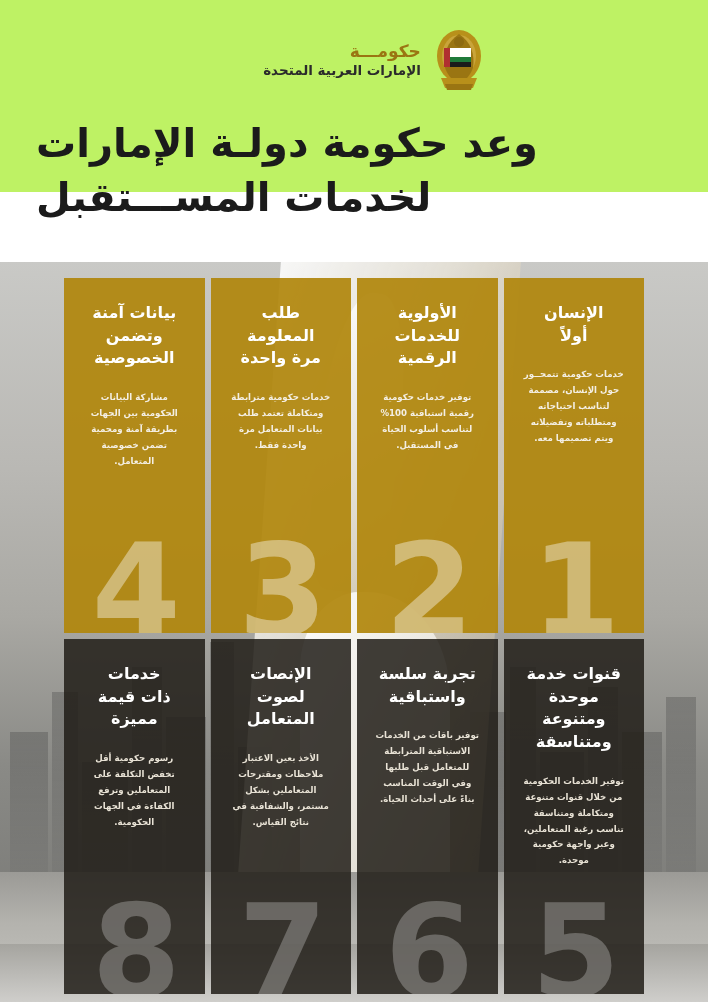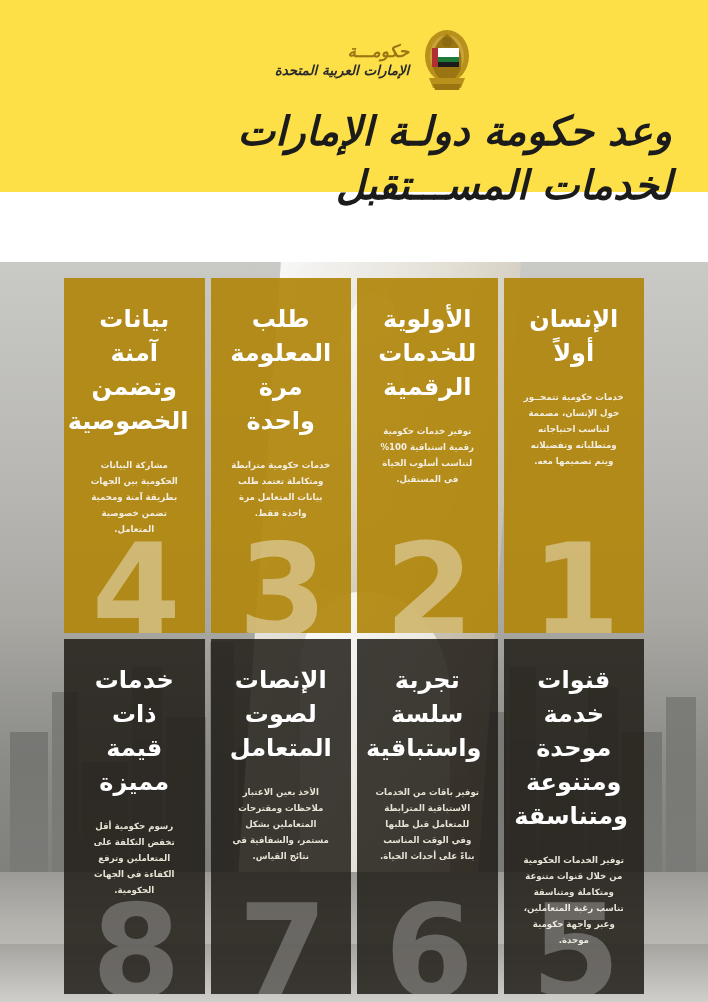--- a/index.html
+++ b/index.html
@@ -19,23 +19,22 @@
     background: #ffffff;
     overflow: hidden;
   }
 
   
   .header {
     position: absolute;
     top: 0; left: 0;
     width: 708px;
     height: 192px;
-    background: #fde047;
+    background: #bef264;
     z-index: 5;
-    font-style: italic;
   }
 
   .emblem-row {
     display: flex;
     flex-direction: row-reverse;
     align-items: center;
     justify-content: center;
     gap: 10px;
     padding-top: 26px;
   }
@@ -57,22 +56,22 @@
     letter-spacing: 1px;
   }
   .gov-text .line2 {
     font-size: 13.5px;
     font-weight: bold;
     color: #2b2b2b;
     margin-left: 42px;
   }
 
   .poster-title {
-    margin-top: 10px;
-    text-align: right;
+    margin-top: 22px;
+    text-align: left;
     color: #1b1b1b;
     font-weight: bold;
     font-size: 40px;
     line-height: 1.35;
     letter-spacing: 0px;
     padding: 0 36px;
   }
   .poster-title .t-line {
     display: block;
     white-space: nowrap;
@@ -158,21 +157,21 @@
     position: relative;
     padding: 24px 16px 10px 16px;
     overflow: hidden;
     color: #ffffff;
     text-align: center;
   }
   .card.gold { background: rgba(176,134,13,0.93); }
   .card.dark { background: rgba(34,30,25,0.86); }
 
   .card-title {
-    font-size: 24px;
+    font-size: 16px;
     font-weight: bold;
     line-height: 1.42;
     color: #ffffff;
     letter-spacing: 0px;
   }
 
   .card-desc {
     margin-top: 20px;
     font-size: 8.6px;
     line-height: 1.85;

